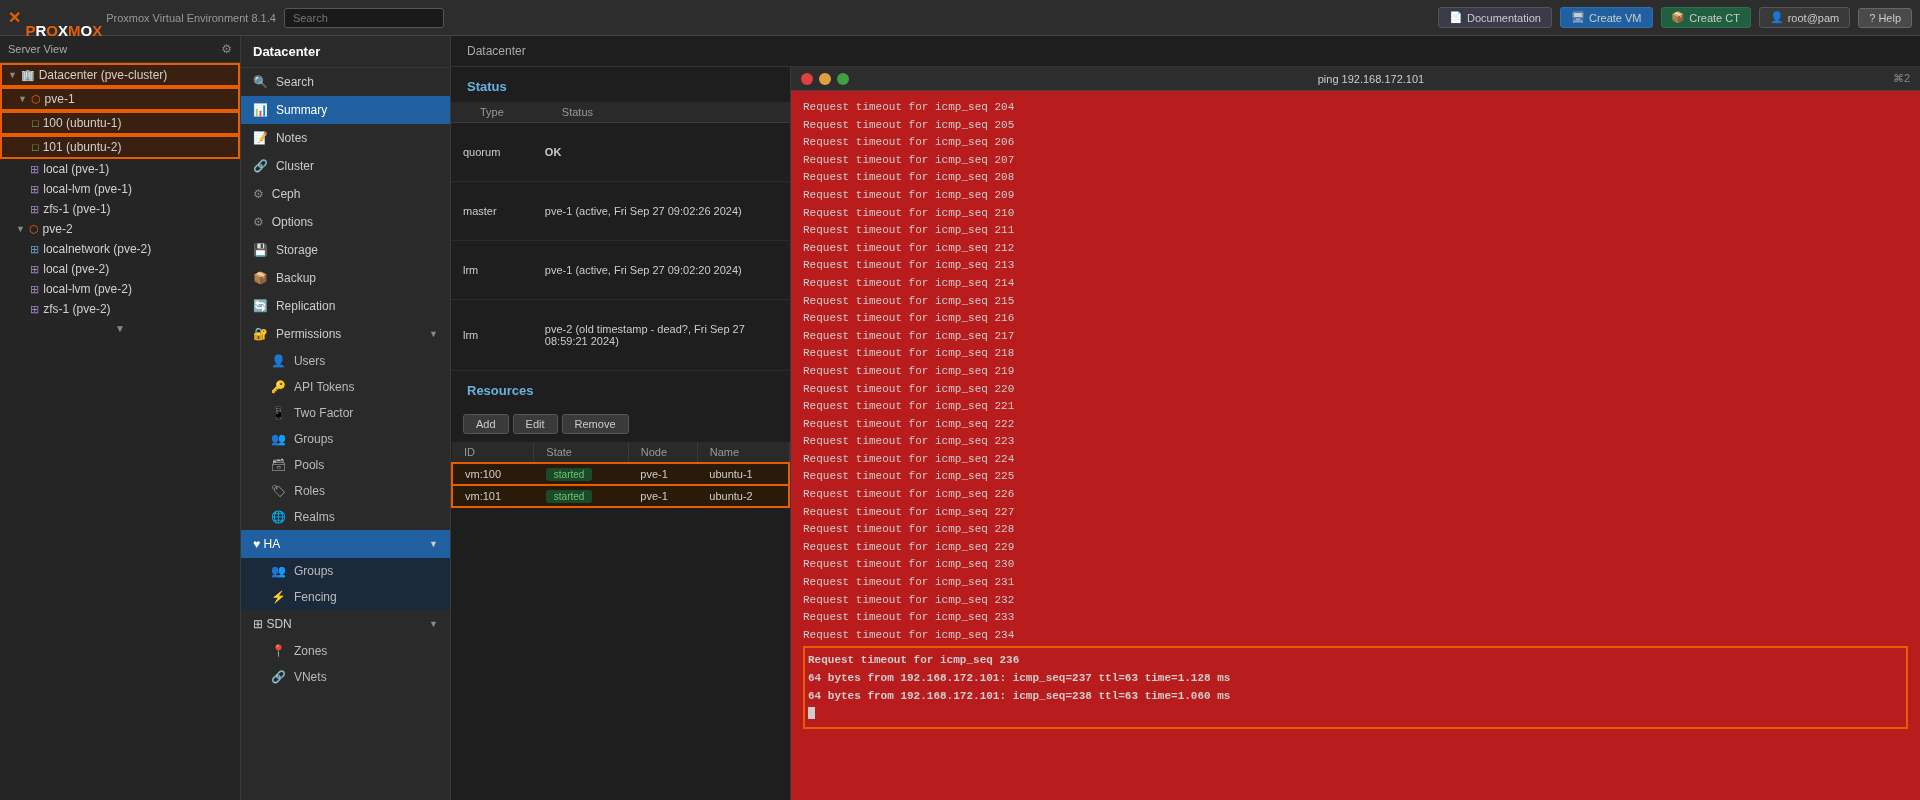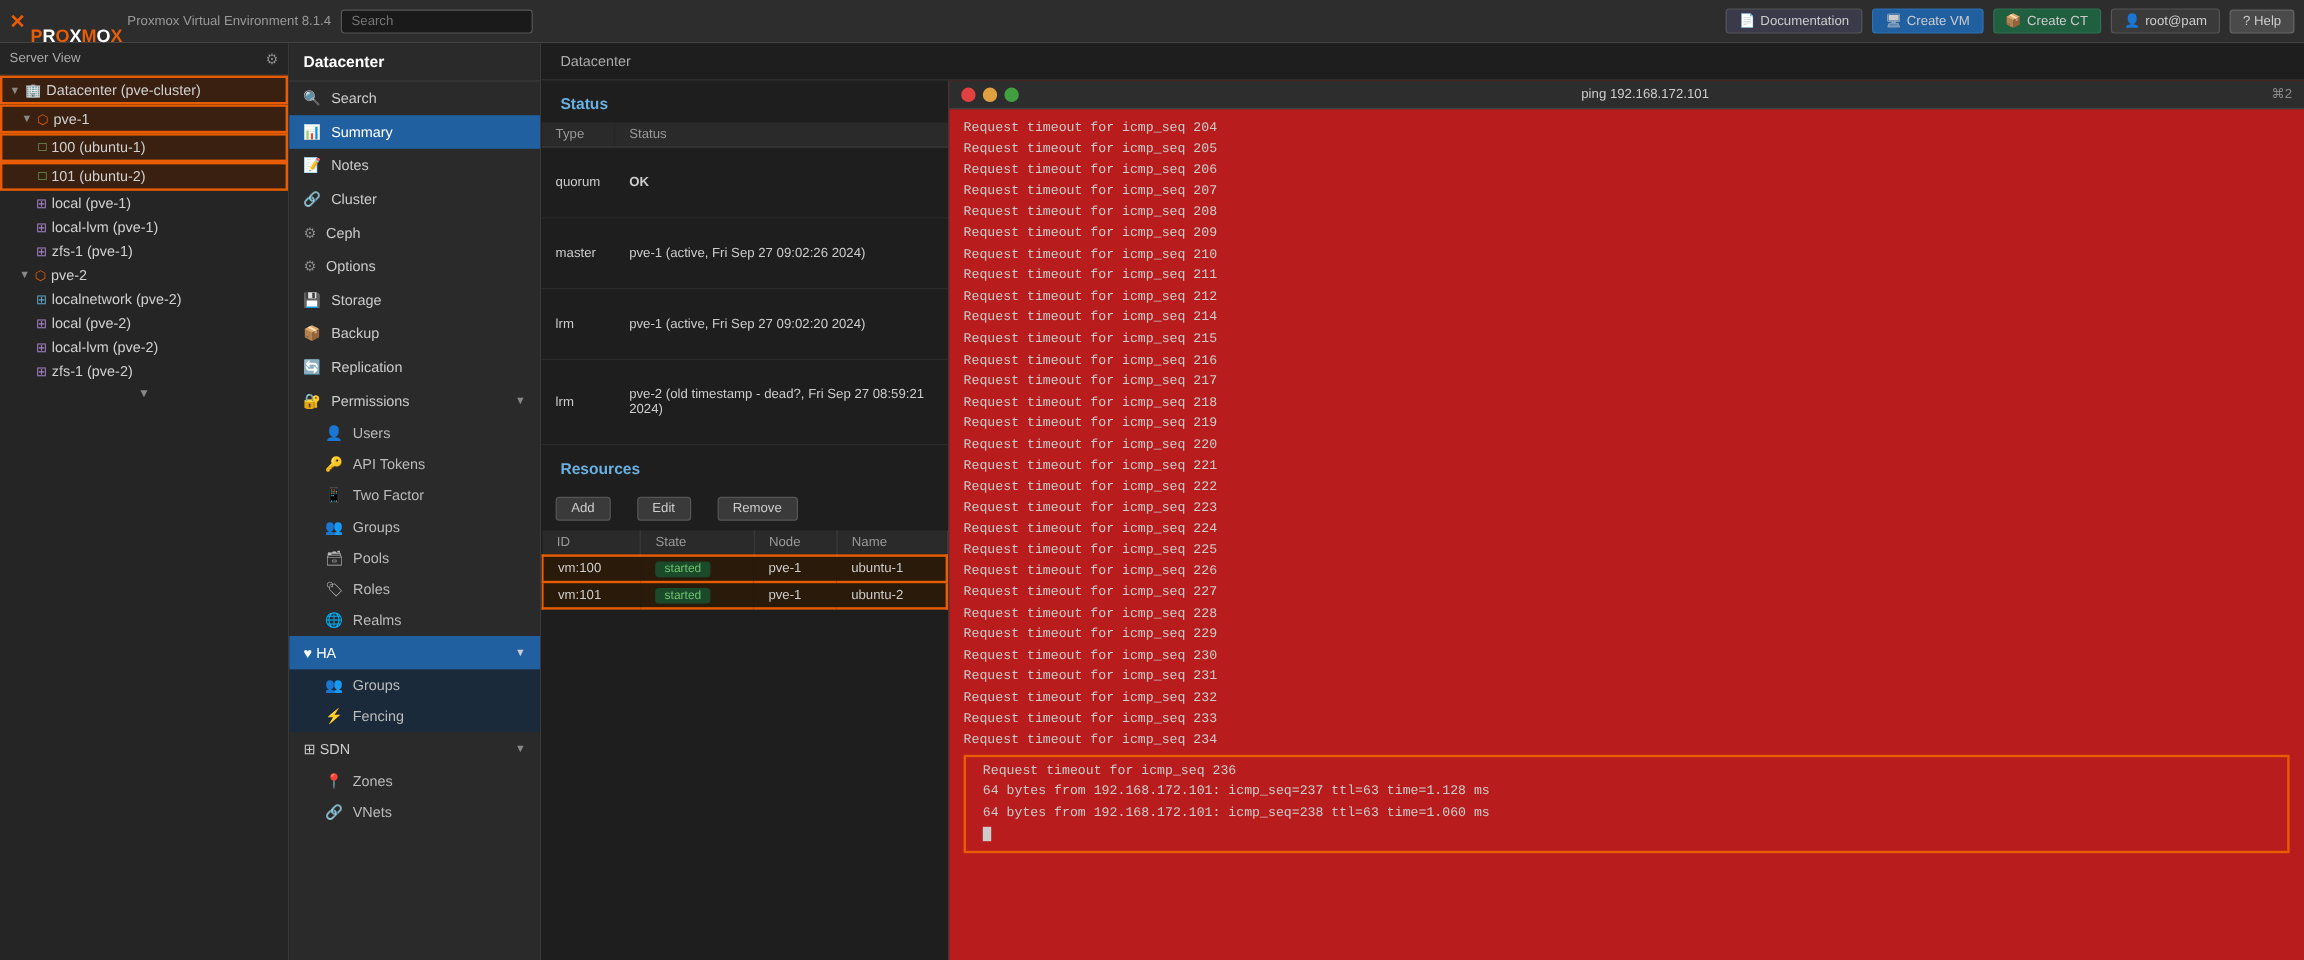--- a/index.html
+++ b/index.html
@@ -56,45 +56,45 @@
     .content { flex: 1; display: flex; flex-direction: column; background: #1e1e1e; overflow: hidden; }
     .content-top { padding: 8px 16px; border-bottom: 1px solid #333; color: #aaa; font-size: 12px; }
 
     
     .content-split { display: flex; flex: 1; overflow: hidden; }
 
     
     .status-panel { width: 340px; flex-shrink: 0; border-right: 1px solid #3a3a3a; display: flex; flex-direction: column; overflow: hidden; }
     .section-title { color: #6ab0e0; font-size: 13px; font-weight: 600; padding: 12px 16px 8px; }
     .status-table { width: 100%; border-collapse: collapse; }
-    .status-table th { background: #2a2a2a; color: #999; font-weight: normal; padding: 4px 12px; text-align: left; border-bottom: 1px solid #3a3a3a; font-size: 11px; }
+    .status-table th { background: #2a2a2a; color: #999; font-weight: normal; padding: 4px 29px; text-align: left; border-bottom: 1px solid #3a3a3a; font-size: 11px; }
     .status-table td { padding: 23px 12px; border-bottom: 1px solid #2a2a2a; font-size: 11px; color: #ccc; }
     .status-ok { color: #70c070; font-weight: bold; }
 
     
     .resources-section { flex: 1; overflow: auto; }
-    .resources-toolbar { display: flex; gap: 22px; padding: 8px 12px; }
+    .resources-toolbar { display: flex; gap: 4px; padding: 8px 12px; }
     .res-btn { background: #3a3a3a; border: 1px solid #555; color: #ccc; padding: 3px 12px; border-radius: 3px; font-size: 11px; cursor: pointer; }
     .resources-table { width: 100%; border-collapse: collapse; }
     .resources-table th { background: #2a2a2a; color: #999; font-weight: normal; padding: 4px 12px; text-align: left; border-bottom: 1px solid #3a3a3a; font-size: 11px; border-right: 1px solid #3a3a3a; }
     .resources-table td { padding: 4px 12px; border-bottom: 1px solid #252525; font-size: 11px; color: #ccc; }
     .state-started { background: #1a4a2a; color: #70c070; padding: 1px 8px; border-radius: 3px; font-size: 10px; }
 
     
     .terminal-panel { flex: 1; display: flex; flex-direction: column; background: #b91c1c; justify-content: flex-end; }
     .terminal-header { background: #2d2d2d; padding: 5px 10px; display: flex; align-items: center; justify-content: space-between; border-bottom: 1px solid #444; }
     .terminal-title { color: #ccc; font-size: 11px; text-align: center; flex: 1; }
     .terminal-controls { display: flex; gap: 6px; }
     .term-btn-red { width: 12px; height: 12px; border-radius: 50%; background: #e04040; cursor: pointer; }
     .term-btn-yellow { width: 12px; height: 12px; border-radius: 50%; background: #e0a040; cursor: pointer; }
     .term-btn-green { width: 12px; height: 12px; border-radius: 50%; background: #40a040; cursor: pointer; }
     .terminal-close { color: #888; cursor: pointer; font-size: 11px; }
     .terminal-body { flex: 1; overflow-y: auto; padding: 8px 12px; font-family: 'Courier New', monospace; font-size: 11px; color: #ccc; line-height: 1.6; }
     .term-line { white-space: pre; }
-    .term-highlight-box { border: 2px solid #e85d04; padding: 4px 14px; margin-top: 2px; }
+    .term-highlight-box { border: 2px solid #e85d04; padding: 4px 3px; margin-top: 2px; font-weight: bold; }
     .term-cursor { display: inline-block; width: 7px; height: 12px; background: #ccc; vertical-align: middle; animation: blink 1s step-end infinite; }
     @keyframes blink { 50% { opacity: 0; } }
 
     
     ::-webkit-scrollbar { width: 6px; height: 6px; }
     ::-webkit-scrollbar-track { background: #1a1a1a; }
     ::-webkit-scrollbar-thumb { background: #555; border-radius: 3px; }
 
     .sidebar-bottom { padding: 4px 0; display: flex; justify-content: center; }
     .scroll-down-btn { color: #888; cursor: pointer; font-size: 10px; }
@@ -398,20 +398,21 @@
         <div class="terminal-body" id="terminal-body">
             <div class="term-line">Request timeout for icmp_seq 204</div>
             <div class="term-line">Request timeout for icmp_seq 205</div>
             <div class="term-line">Request timeout for icmp_seq 206</div>
             <div class="term-line">Request timeout for icmp_seq 207</div>
             <div class="term-line">Request timeout for icmp_seq 208</div>
             <div class="term-line">Request timeout for icmp_seq 209</div>
             <div class="term-line">Request timeout for icmp_seq 210</div>
             <div class="term-line">Request timeout for icmp_seq 211</div>
             <div class="term-line">Request timeout for icmp_seq 212</div>
+            <div class="term-line">Request timeout for icmp_seq 213</div>
             <div class="term-line">Request timeout for icmp_seq 214</div>
             <div class="term-line">Request timeout for icmp_seq 215</div>
             <div class="term-line">Request timeout for icmp_seq 216</div>
             <div class="term-line">Request timeout for icmp_seq 217</div>
             <div class="term-line">Request timeout for icmp_seq 218</div>
             <div class="term-line">Request timeout for icmp_seq 219</div>
             <div class="term-line">Request timeout for icmp_seq 220</div>
             <div class="term-line">Request timeout for icmp_seq 221</div>
             <div class="term-line">Request timeout for icmp_seq 222</div>
             <div class="term-line">Request timeout for icmp_seq 223</div>

